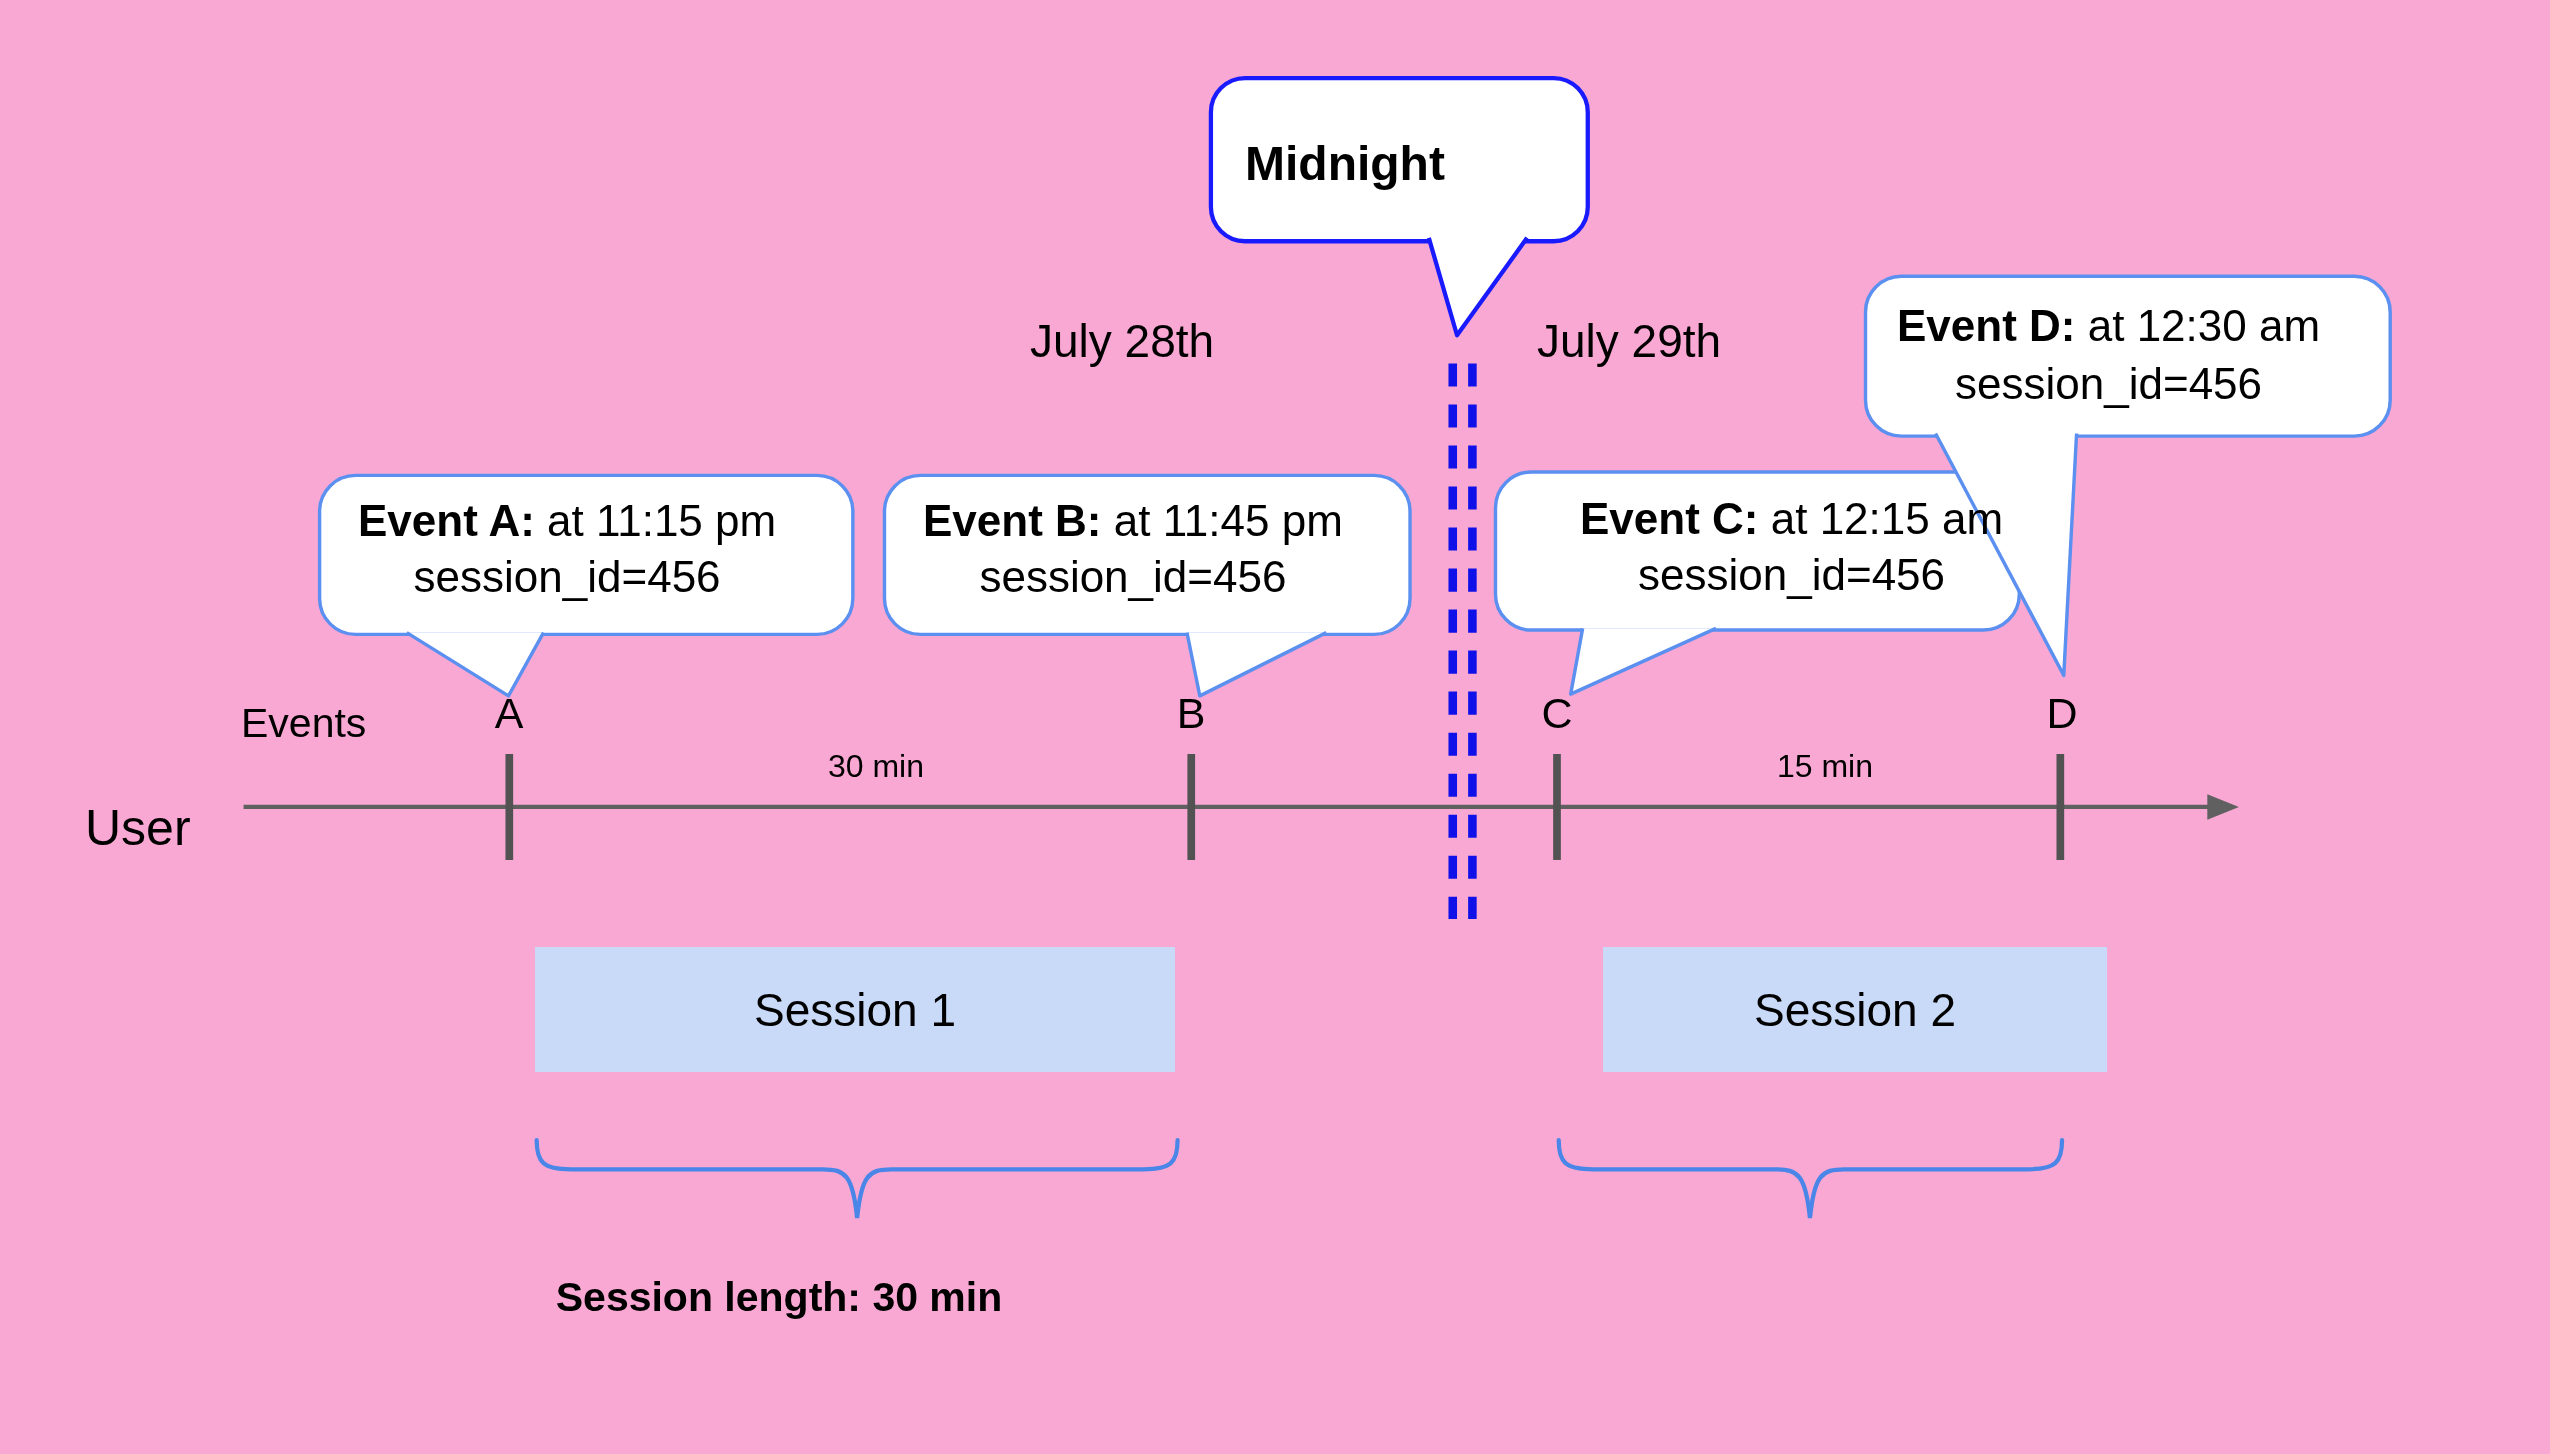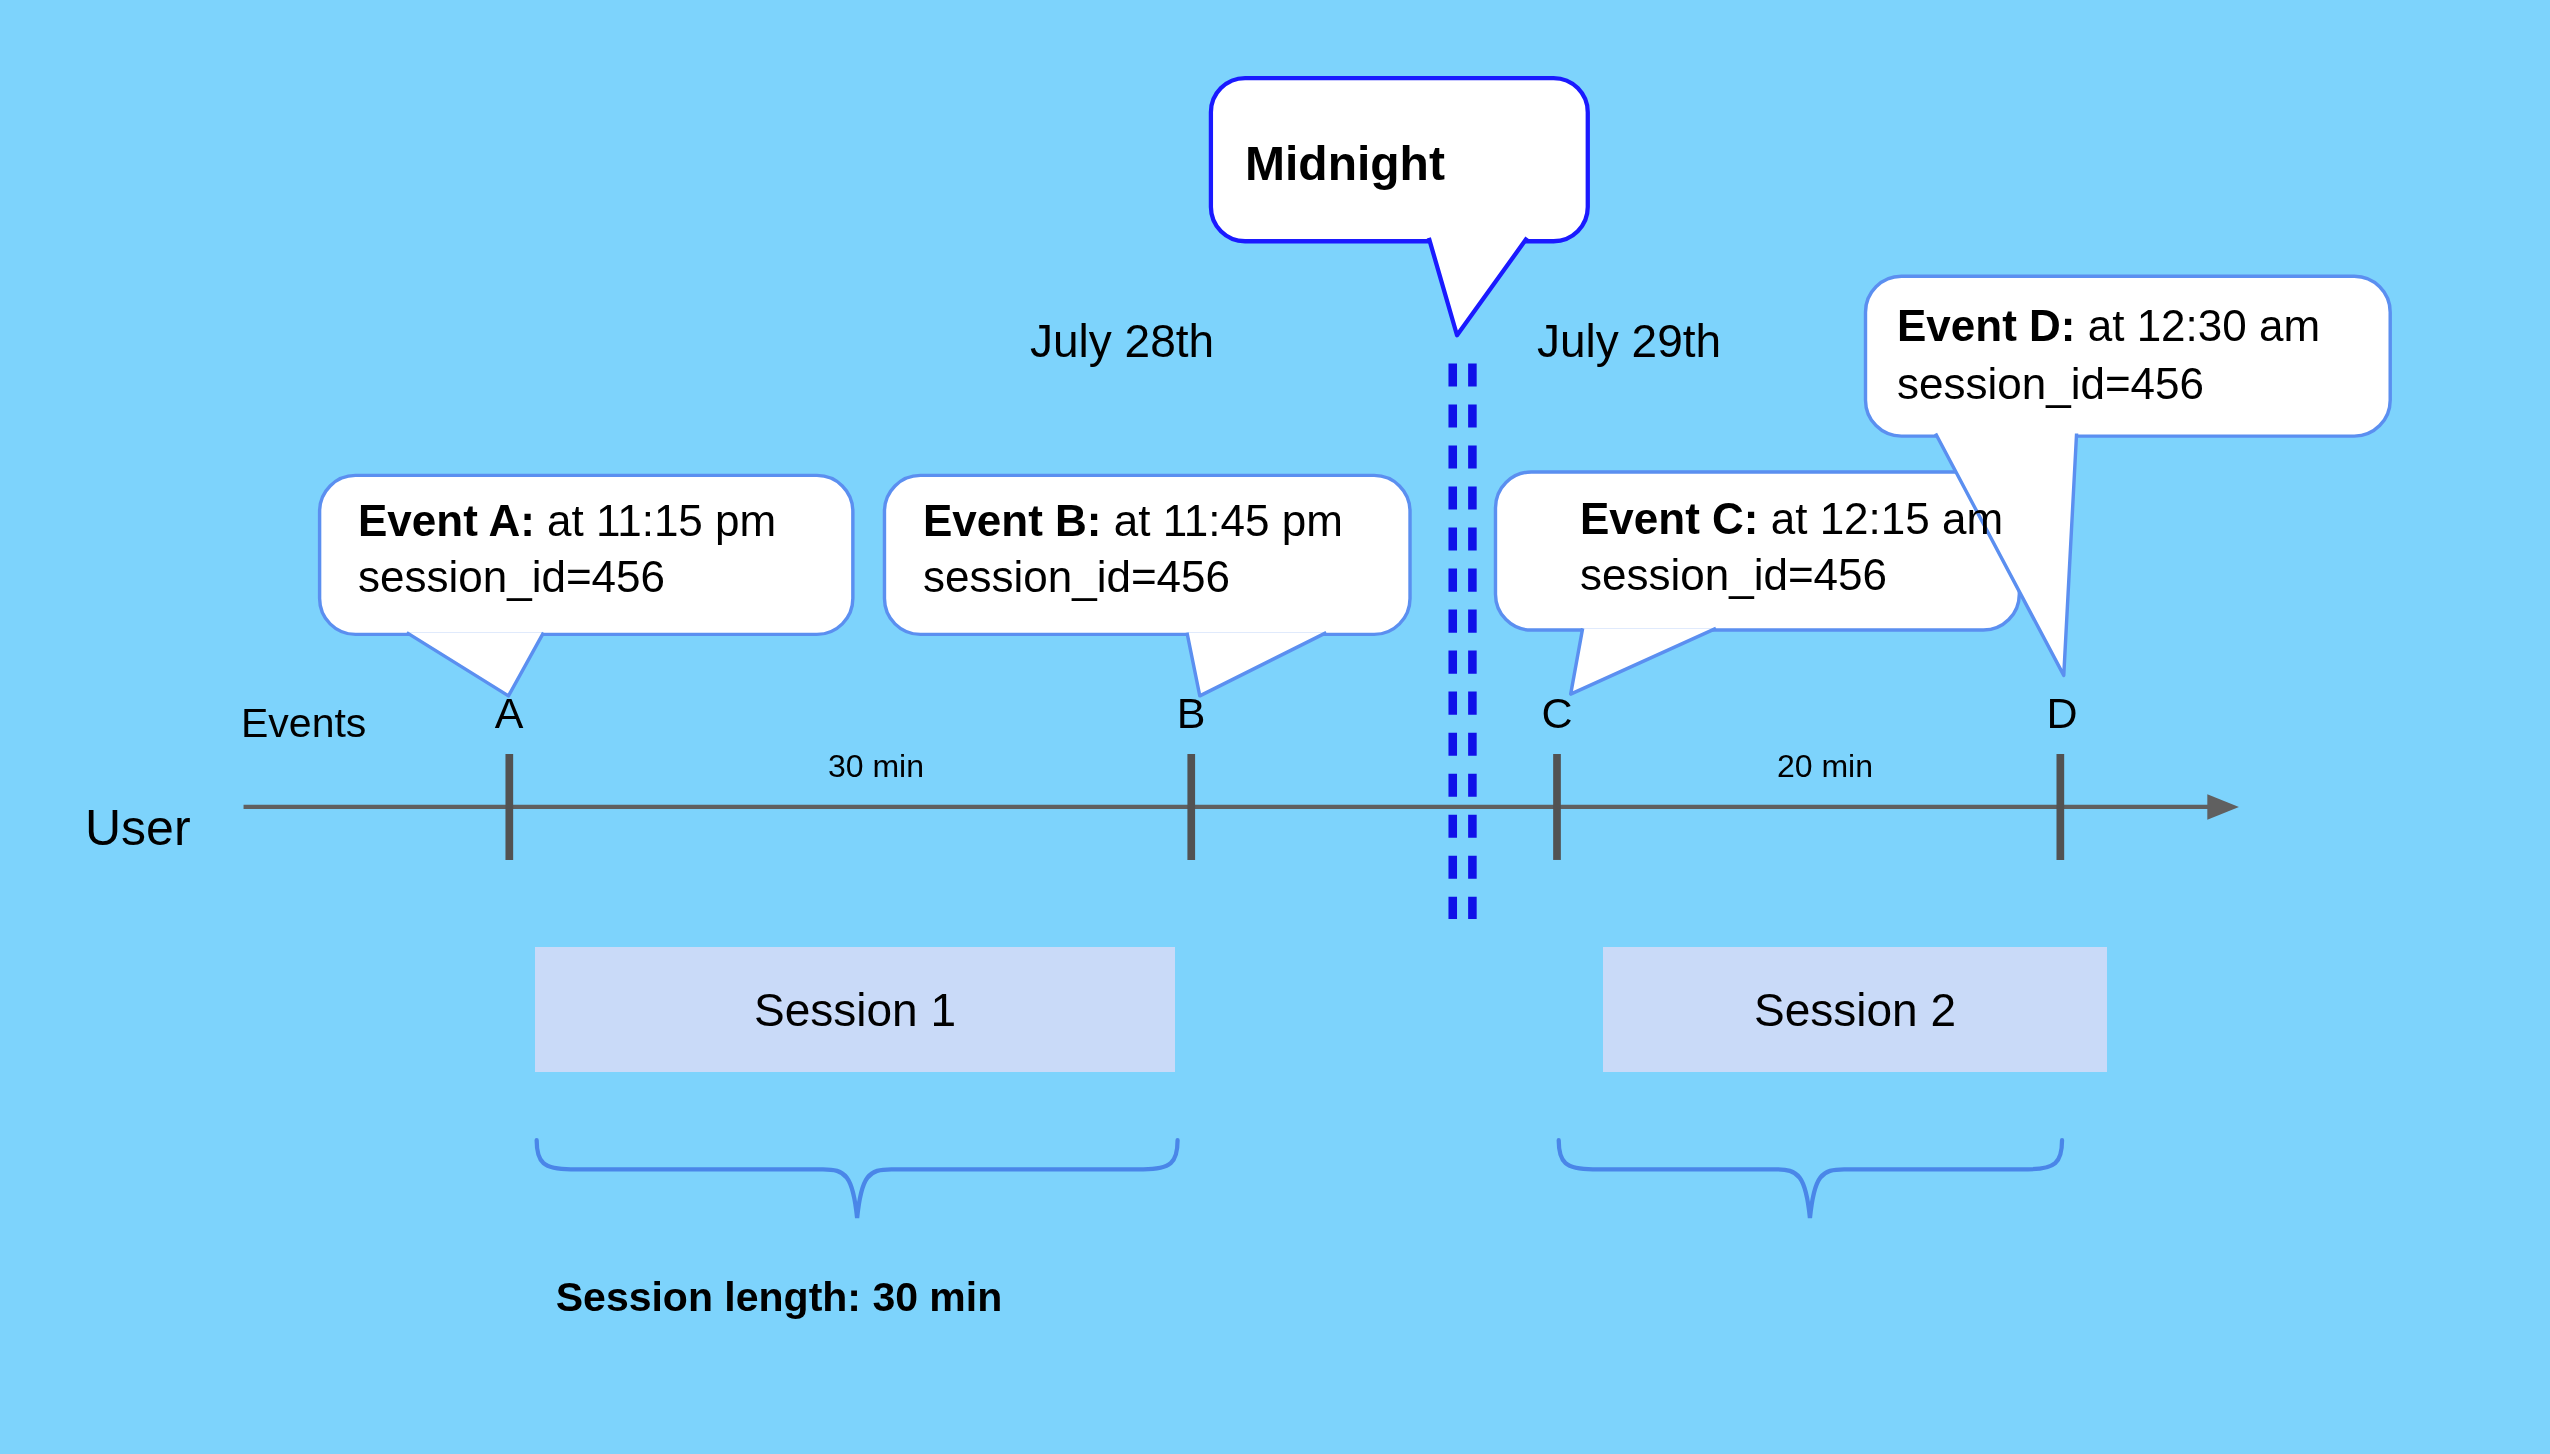--- a/index.html
+++ b/index.html
@@ -4,24 +4,25 @@
 <style>
   html, body {
     margin: 0;
     padding: 0;
     background: #ffffff;
   }
   .canvas {
     position: relative;
     width: 2550px;
     height: 1455px;
-    background: #7dd3fc;
+    background: #f9a8d4;
     font-family: "Liberation Sans", sans-serif;
     color: var(--color-text, #000000);
     overflow: hidden;
+    text-align: center;
   }
   svg.linework {
     position: absolute;
     left: 0;
     top: 0;
   }
   
   .midnight-bubble       { fill: #ffffff; stroke: var(--color-midnight-border, #1a1aff); stroke-width: 5; }
   .midnight-tail         { fill: #ffffff; stroke: var(--color-midnight-border, #1a1aff); stroke-width: 5; stroke-linejoin: round; }
   .event-bubble          { fill: #ffffff; stroke: var(--color-callout-border, #5b8ff0); stroke-width: 4; }
@@ -128,21 +129,21 @@
 
   <div class="txt axis-events" style="left:199px; top:701px;margin-left:42px;">Events</div>
   <div class="txt axis-user" style="left:85px; top:800px;">User</div>
 
   <div class="txt tick-letter" style="left:509px; top:689px;">A</div>
   <div class="txt tick-letter" style="left:1191px; top:689px;">B</div>
   <div class="txt tick-letter" style="left:1557px; top:689px;">C</div>
   <div class="txt tick-letter" style="left:2062px; top:689px;">D</div>
 
   <div class="txt interval-label" style="left:876px; top:749px;">30 min</div>
-  <div class="txt interval-label" style="left:1825px; top:749px;">20 min</div>
+  <div class="txt interval-label" style="left:1825px; top:749px;">15 min</div>
 
   <div class="session-box" style="left:535px; top:947px; width:640px; height:125px;">
     <span>Session 1</span>
   </div>
   <div class="session-box" style="left:1557px; top:947px; width:504px; height:125px;margin-left:46px;">
     <span>Session 2</span>
   </div>
 
   <div class="txt session-length" style="left:779px; top:1275px;">Session length: 30 min</div>
 

